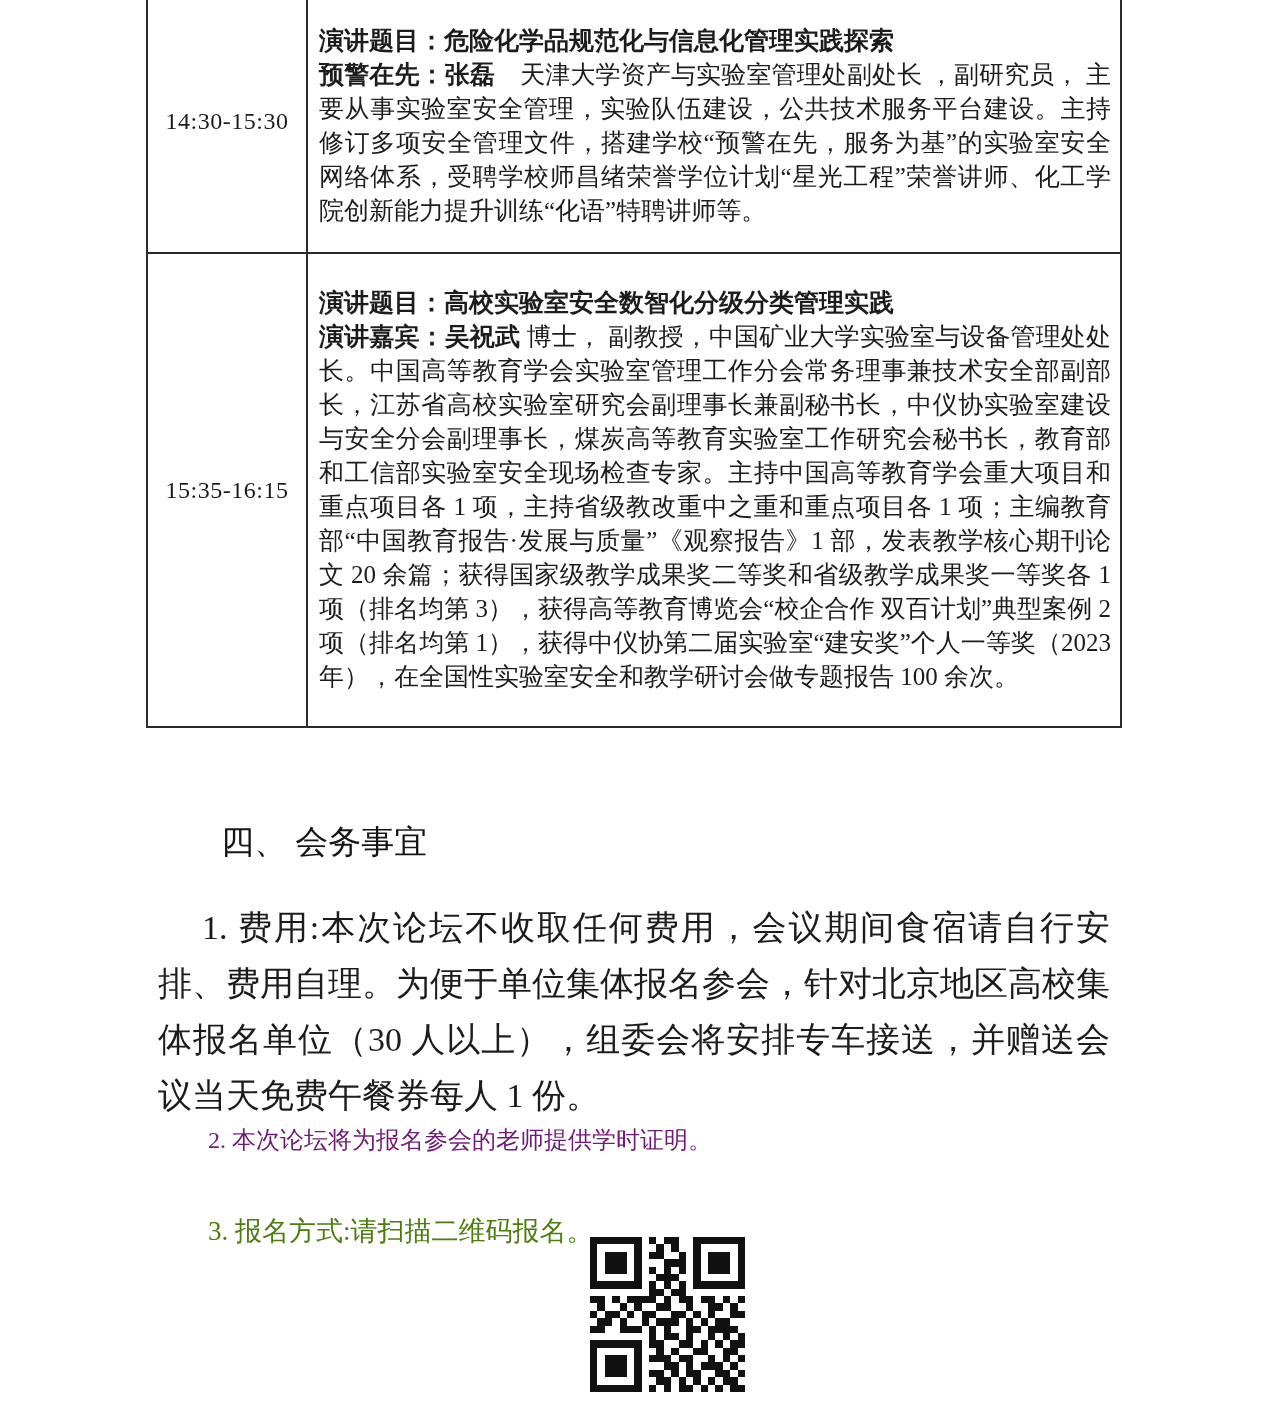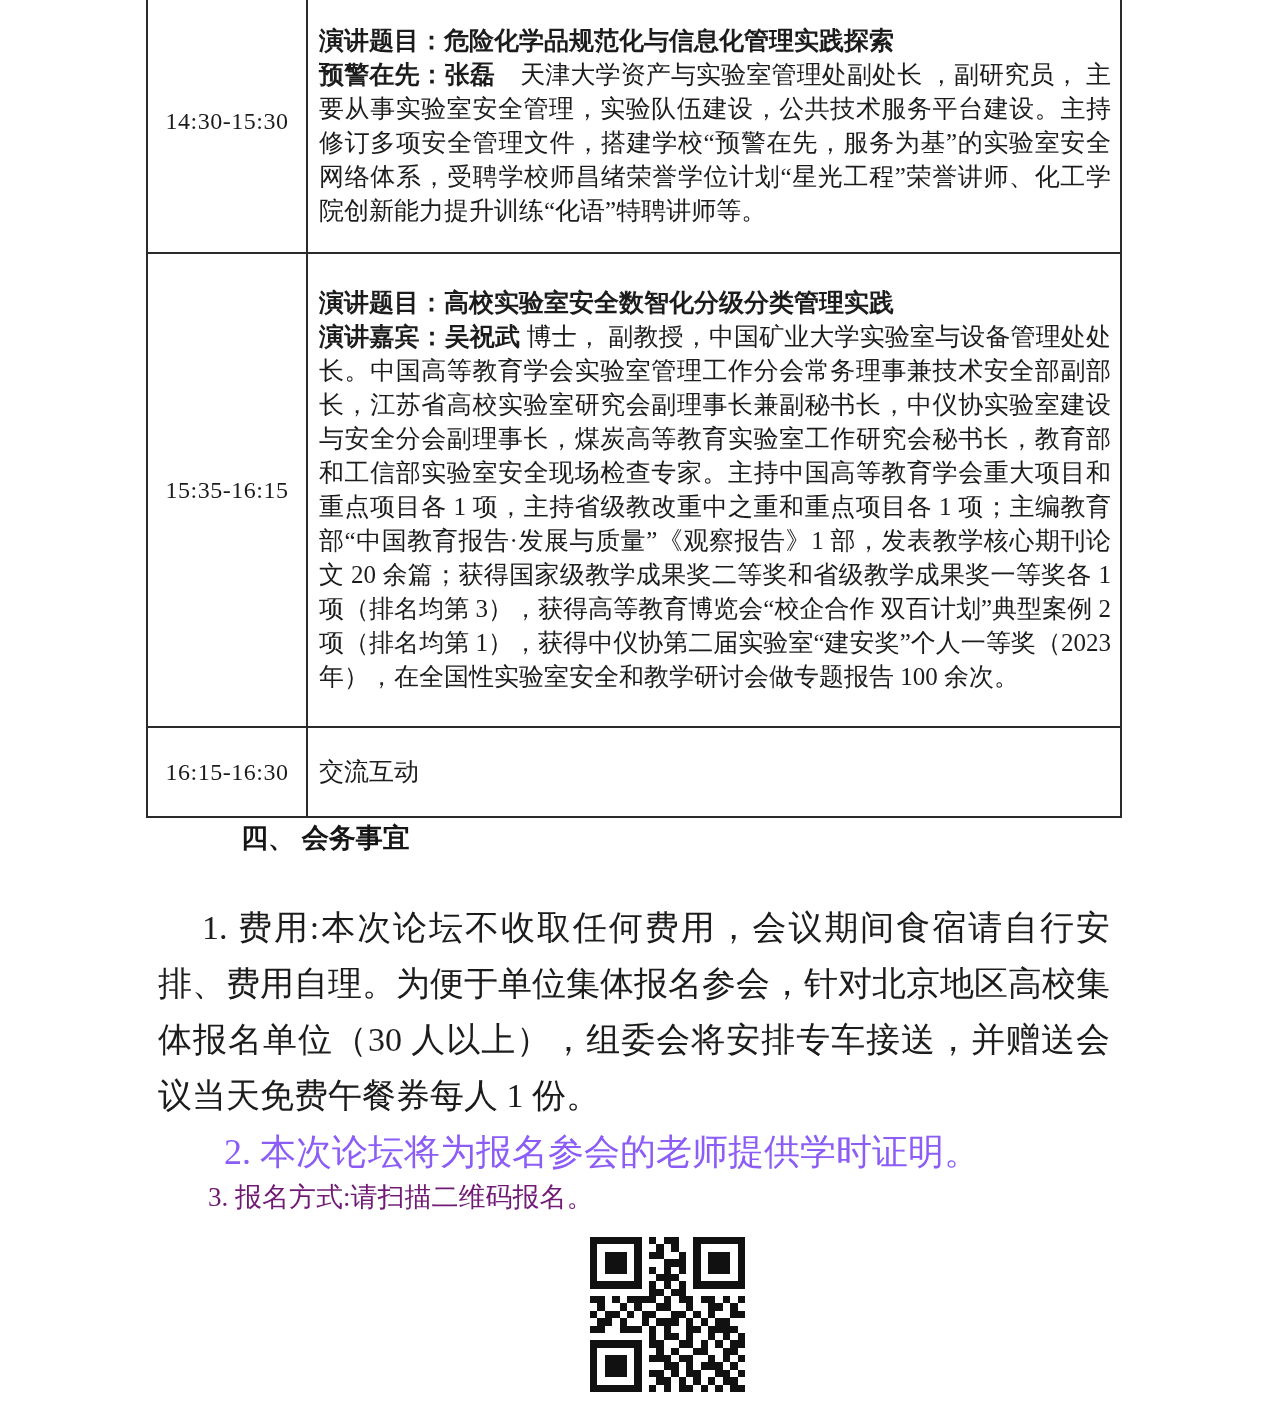--- a/index.html
+++ b/index.html
@@ -40,44 +40,44 @@
   tr.r1 td { height: 240px; }
   tr.r1 td.desc-cell { padding-top: 16px; }
   tr.r2 td { height: 460px; margin-left: 12px; }
   tr.r3 td { height: 76px; }
   tr.r3 td.desc-cell { vertical-align: middle; text-align: left; }
   .talk-title { font-weight: bold; }
   .bold { font-weight: bold; }
 
   
   .section-heading {
-    position: absolute; left: 241px; top: 820px;
-    font-size: 27px; font-weight: bold; color: #151515;
+    position: absolute; left: 221px; top: 820px;
+    font-size: 33px; font-weight: normal; color: #151515;
   }
   .para1 {
     position: absolute; left: 158px; top: 866px;
     width: 952px;
     font-size: 34px; line-height: 56px;
     text-indent: 44px;
     text-align: justify;
     color: #1c1c1c;
   }
   .para2 {
-    position: absolute; left: 174px; top: 1096px;
+    position: absolute; left: 158px; top: 1096px;
     width: 952px;
-    font-size: 36px; line-height: 40px;
+    font-size: 24px; line-height: 40px;
     text-indent: 50px;
-    color: #8b5cf6;
+    color: #701a75;
   }
   .para3 {
-    position: absolute; left: 158px; top: 1150px;
+    position: absolute; left: 158px; top: 1184px;
     width: 952px;
     font-size: 27px; line-height: 40px;
     text-indent: 50px;
-    color: #701a75;
+    color: #4d7c0f;
   }
 
   
   .qr {
     position: absolute; left: 590px; top: 1237px;
     width: 155px; height: 155px;
     display: grid;
     grid-template-columns: repeat(21, 1fr);
     grid-template-rows: repeat(21, 1fr);
     background: #ffffff;
@@ -103,24 +103,20 @@
           <div class="bio"><span class="bold">预警在先：张磊</span><span>　天津大学资产与实验室管理处副处长 ，副研究员， 主要从事实验室安全管理，实验队伍建设，公共技术服务平台建设。主持修订多项安全管理文件，搭建学校“预警在先，服务为基”的实验室安全网络体系，受聘学校师昌绪荣誉学位计划“星光工程”荣誉讲师、化工学院创新能力提升训练“化语”特聘讲师等。</span></div>
         </td>
       </tr>
       <tr class="r2">
         <td class="time-cell">15:35-16:15</td>
         <td class="desc-cell">
           <div class="talk-title">演讲题目：高校实验室安全数智化分级分类管理实践</div>
           <div class="bio"><span class="bold">演讲嘉宾：吴祝武</span><span> 博士， 副教授，中国矿业大学实验室与设备管理处处长。中国高等教育学会实验室管理工作分会常务理事兼技术安全部副部长，江苏省高校实验室研究会副理事长兼副秘书长，中仪协实验室建设与安全分会副理事长，煤炭高等教育实验室工作研究会秘书长，教育部和工信部实验室安全现场检查专家。主持中国高等教育学会重大项目和重点项目各 1 项，主持省级教改重中之重和重点项目各 1 项；主编教育部“中国教育报告·发展与质量”《观察报告》1 部，发表教学核心期刊论文 20 余篇；获得国家级教学成果奖二等奖和省级教学成果奖一等奖各 1 项（排名均第 3），获得高等教育博览会“校企合作 双百计划”典型案例 2 项（排名均第 1），获得中仪协第二届实验室“建安奖”个人一等奖（2023 年），在全国性实验室安全和教学研讨会做专题报告 100 余次。</span></div>
         </td>
       </tr>
-      <tr class="r3">
-        <td class="time-cell">16:15-16:30</td>
-        <td class="desc-cell">交流互动</td>
-      </tr>
     </tbody>
   </table>
 
   <div class="section-heading">四、 会务事宜</div>
 
   <p class="para1">1. 费用:本次论坛不收取任何费用，会议期间食宿请自行安排、费用自理。为便于单位集体报名参会，针对北京地区高校集体报名单位（30 人以上），组委会将安排专车接送，并赠送会议当天免费午餐券每人 1 份。</p>
   <p class="para2">2. 本次论坛将为报名参会的老师提供学时证明。</p>
   <p class="para3">3. 报名方式:请扫描二维码报名。</p>
 
   <div class="qr">

